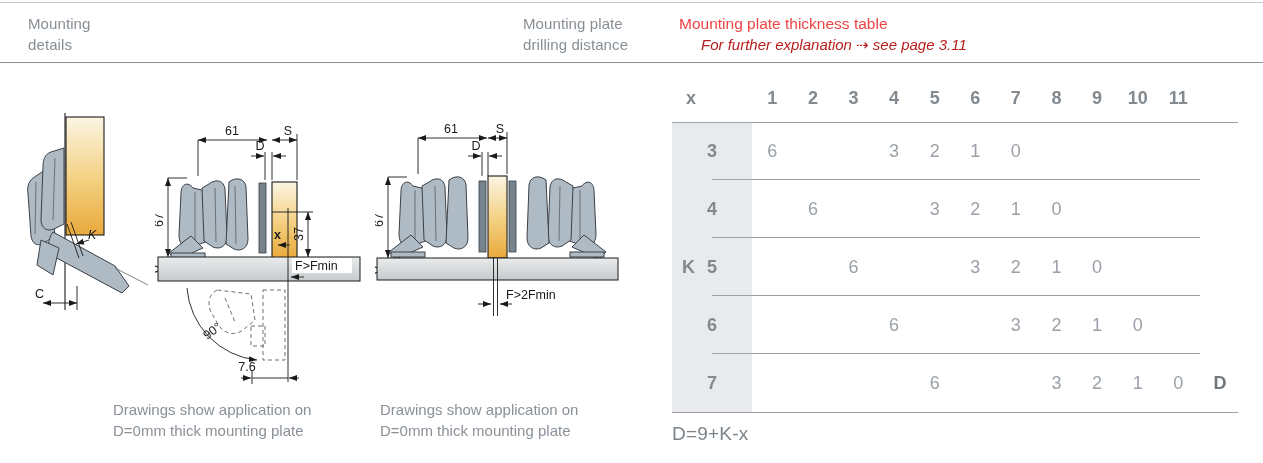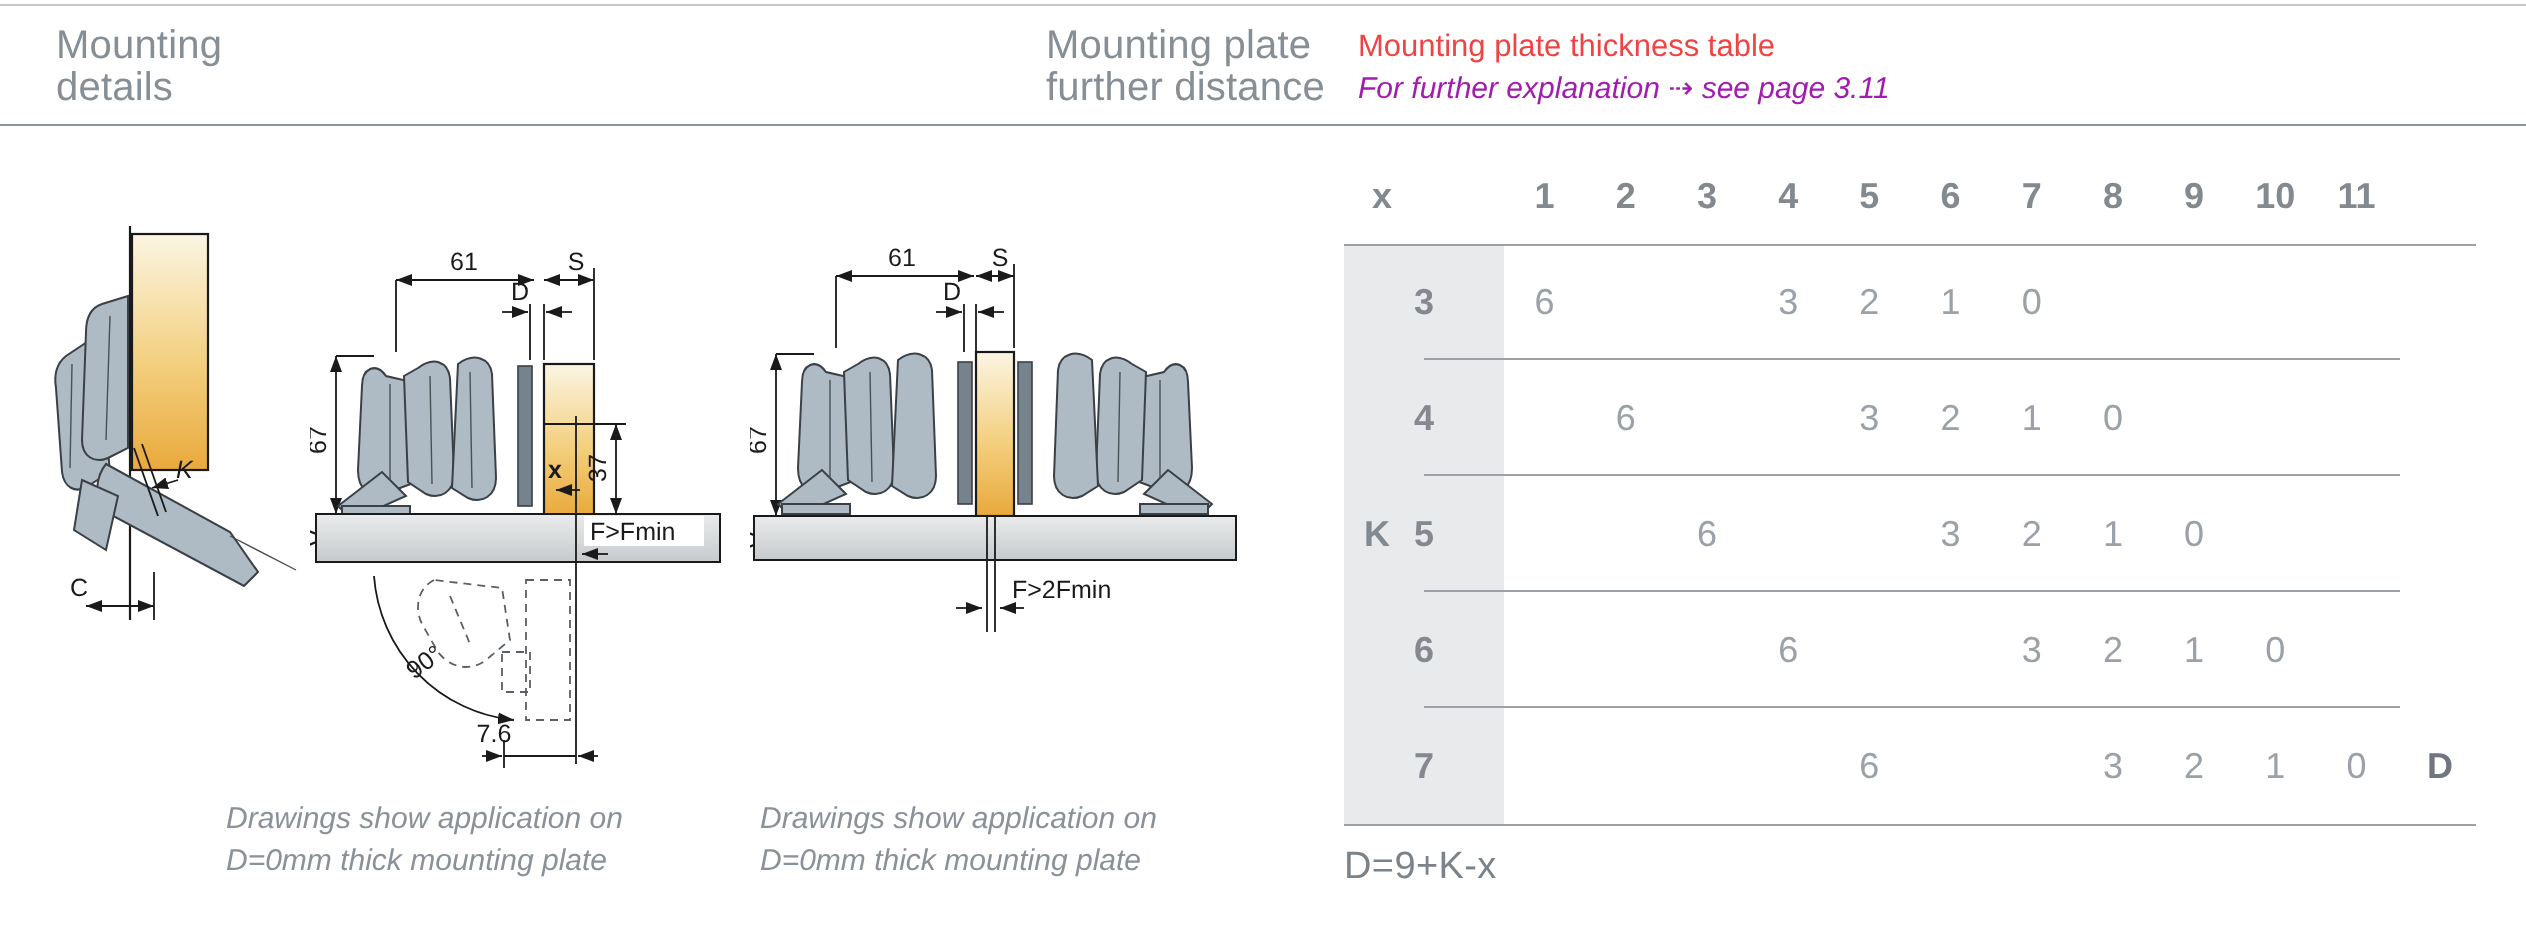--- a/index.html
+++ b/index.html
@@ -2,28 +2,28 @@
 <html><head>
 <meta charset="utf-8">
 <style>
   html,body{margin:0;padding:0;}
   body{
     width:1263px;height:463px;position:relative;background:#ffffff;
     font-family:"Liberation Sans","DejaVu Sans",sans-serif;overflow:hidden;
   }
   .abs{position:absolute;}
   
-  .sec-title{color:#878f96;font-size:20px;line-height:21px;font-weight:400;letter-spacing:.1px;}
+  .sec-title{color:#878f96;font-size:15px;line-height:21px;font-weight:400;letter-spacing:.1px;}
   .sec-title .t2{display:block;}
   .tbl-title{color:#ef4444;font-size:15.5px;line-height:21px;}
-  .tbl-sub{color:#a21caf;font-size:15px;font-style:italic;line-height:21px;}
+  .tbl-sub{color:#b91c1c;font-size:15px;font-style:italic;line-height:21px;margin-left:22px;}
   .top-line{left:0;top:2px;width:1263px;height:0;border-top:1px solid #c3c8cc;}
   .head-rule{left:0;top:62px;width:1263px;height:0;border-top:1px solid #8c949b;}
   
-  .caption{color:#8a9198;font-size:15px;line-height:21px;font-style:italic;}
+  .caption{color:#8a9198;font-size:15px;line-height:21px;}
   
   .ttable{left:672px;top:75px;width:568px;height:388px;}
   .t-shade{left:0;top:47px;width:80px;height:290px;background:#e8eaeb;}
   .t-line{height:0;border-top:1px solid #9ba1a7;}
   .t-row{display:grid;grid-template-columns:80px repeat(11,40.6px);align-items:center;position:relative;}
   .t-head{height:47px;}
   .t-data{height:58px;}
   .t-cell{text-align:center;font-size:18px;color:#9aa1a8;}
   .t-colhead{text-align:center;font-size:18px;font-weight:700;color:#82898f;}
   .t-corner{font-size:18px;font-weight:700;color:#82898f;padding-left:14px;text-align:left;}
@@ -48,21 +48,21 @@
 
 <div class="abs top-line"></div>
 <div class="abs head-rule"></div>
 
 <div class="abs sec-title" style="left:28px;top:13px;">
   <span>Mounting</span>
   <span class="t2">details</span>
 </div>
 <div class="abs sec-title" style="left:523px;top:13px;">
   <span>Mounting plate</span>
-  <span class="t2">further distance</span>
+  <span class="t2">drilling distance</span>
 </div>
 <div class="abs" style="left:679px;top:13px;">
   <div class="tbl-title">Mounting plate thickness table</div>
   <div class="tbl-sub">For further explanation ⇢ see page 3.11</div>
 </div>
 
 <svg class="abs" style="left:15px;top:108px;" width="140" height="225" viewBox="0 0 140 225">
   <defs>
     <linearGradient id="g1" x1="0" y1="0" x2="0" y2="1">
       <stop offset="0" stop-color="#fbf5e3"></stop>

